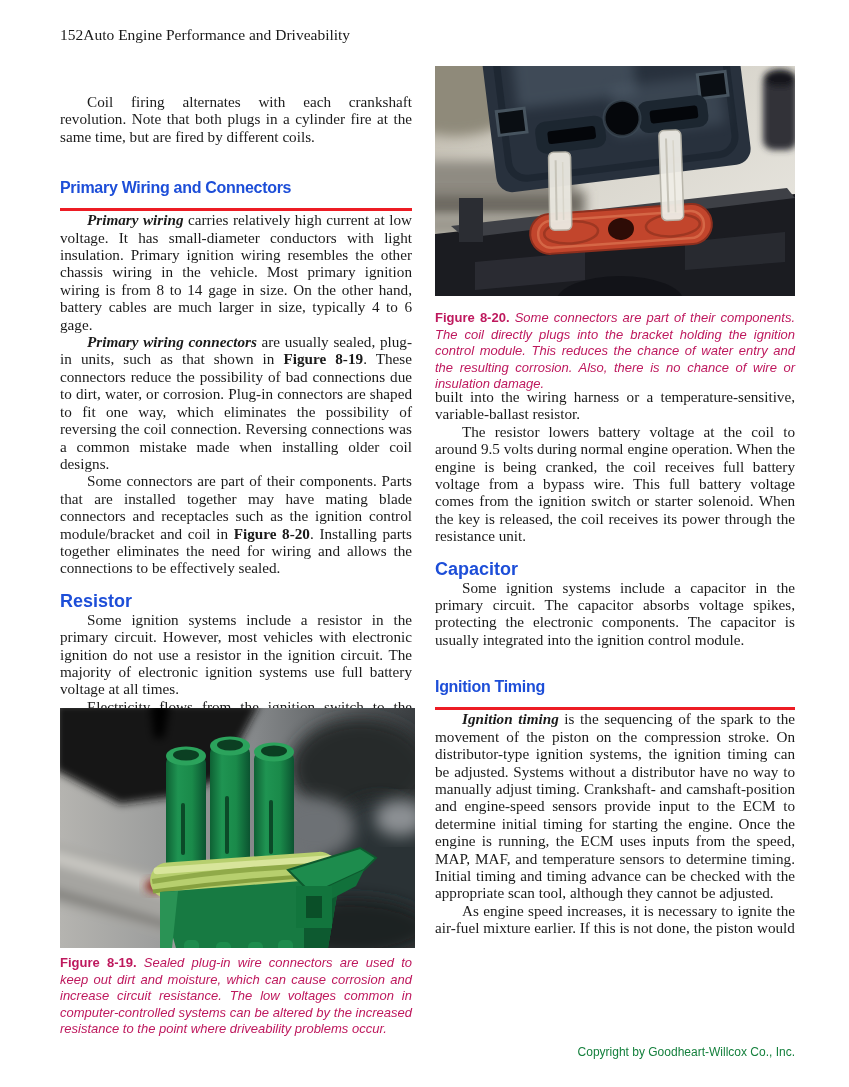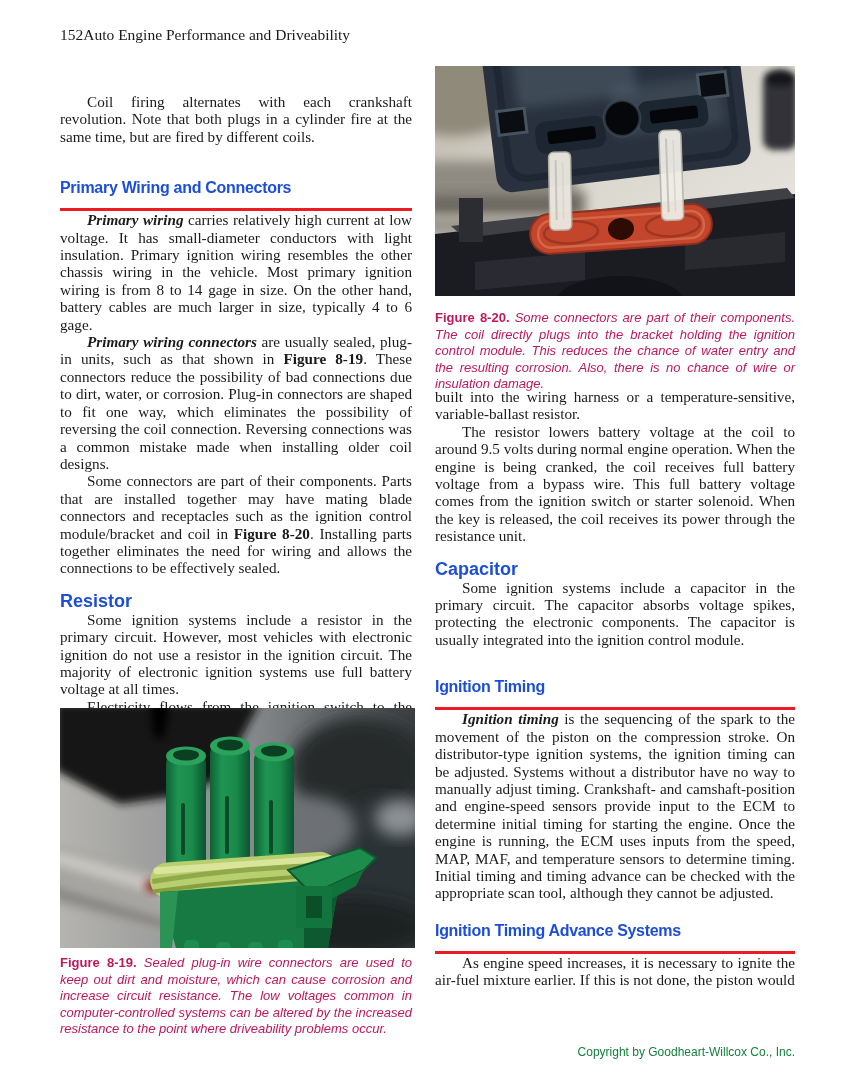--- a/index.html
+++ b/index.html
@@ -166,21 +166,20 @@
   <div class="col-right-text">
     <p class="body noindent mt-sp">built into the wiring harness or a temperature-sensitive, variable-ballast resistor.</p>
     <p class="body">The resistor lowers battery voltage at the coil to around 9.5 volts during normal engine operation. When the engine is being cranked, the coil receives full battery voltage from a bypass wire. This full battery voltage comes from the ignition switch or starter solenoid. When the key is released, the coil receives its power through the resistance unit.</p>
 
     <div class="h-blue mt-sub">Capacitor</div>
     <p class="body mt-sp">Some ignition systems include a capacitor in the primary circuit. The capacitor absorbs voltage spikes, protecting the electronic components. The capacitor is usually integrated into the ignition control module.</p>
 
     <div class="h-red mt-h2">Ignition Timing</div>
     <p class="body mt-p1"><span class="bi">Ignition timing</span><span> is the sequencing of the spark to the movement of the piston on the compression stroke. On distributor-type ignition systems, the ignition timing can be adjusted. Systems without a distributor have no way to manually adjust timing. Crankshaft- and camshaft-position and engine-speed sensors provide input to the ECM to determine initial timing for starting the engine. Once the engine is running, the ECM uses inputs from the speed, MAP, MAF, and temperature sensors to determine timing. Initial timing and timing advance can be checked with the appropriate scan tool, although they cannot be adjusted.</span></p>
 
-    <div class="h-red mt-h3">Ignition Timing Advance Systems</div>
     <p class="body mt-last">As engine speed increases, it is necessary to ignite the air-fuel mixture earlier. If this is not done, the piston would</p>
   </div>
 
   <div class="photo" id="photo-19">
     <svg width="355" height="240" viewBox="0 0 355 240">
       <defs>
         <filter id="gb8" x="-30%" y="-30%" width="160%" height="160%">
             <feGaussianBlur stdDeviation="8"></feGaussianBlur>
           </filter>
         <filter id="gb4" x="-30%" y="-30%" width="160%" height="160%">

